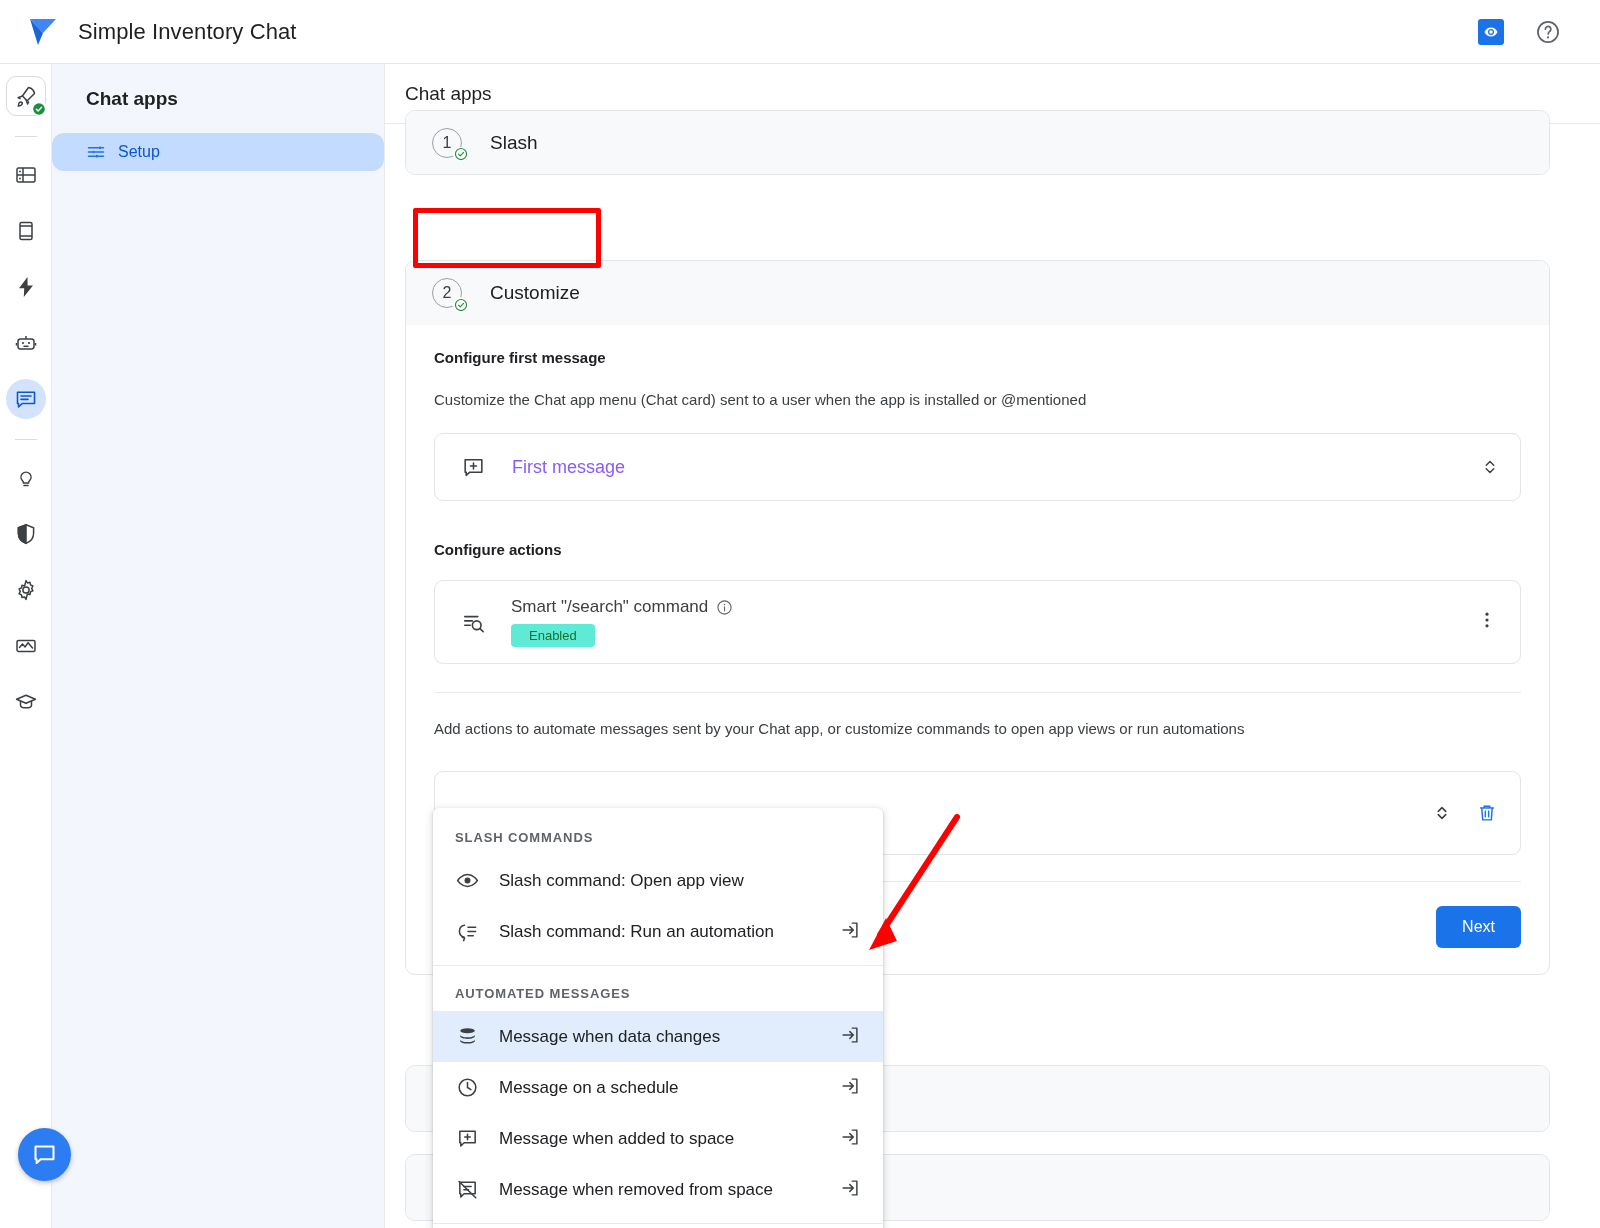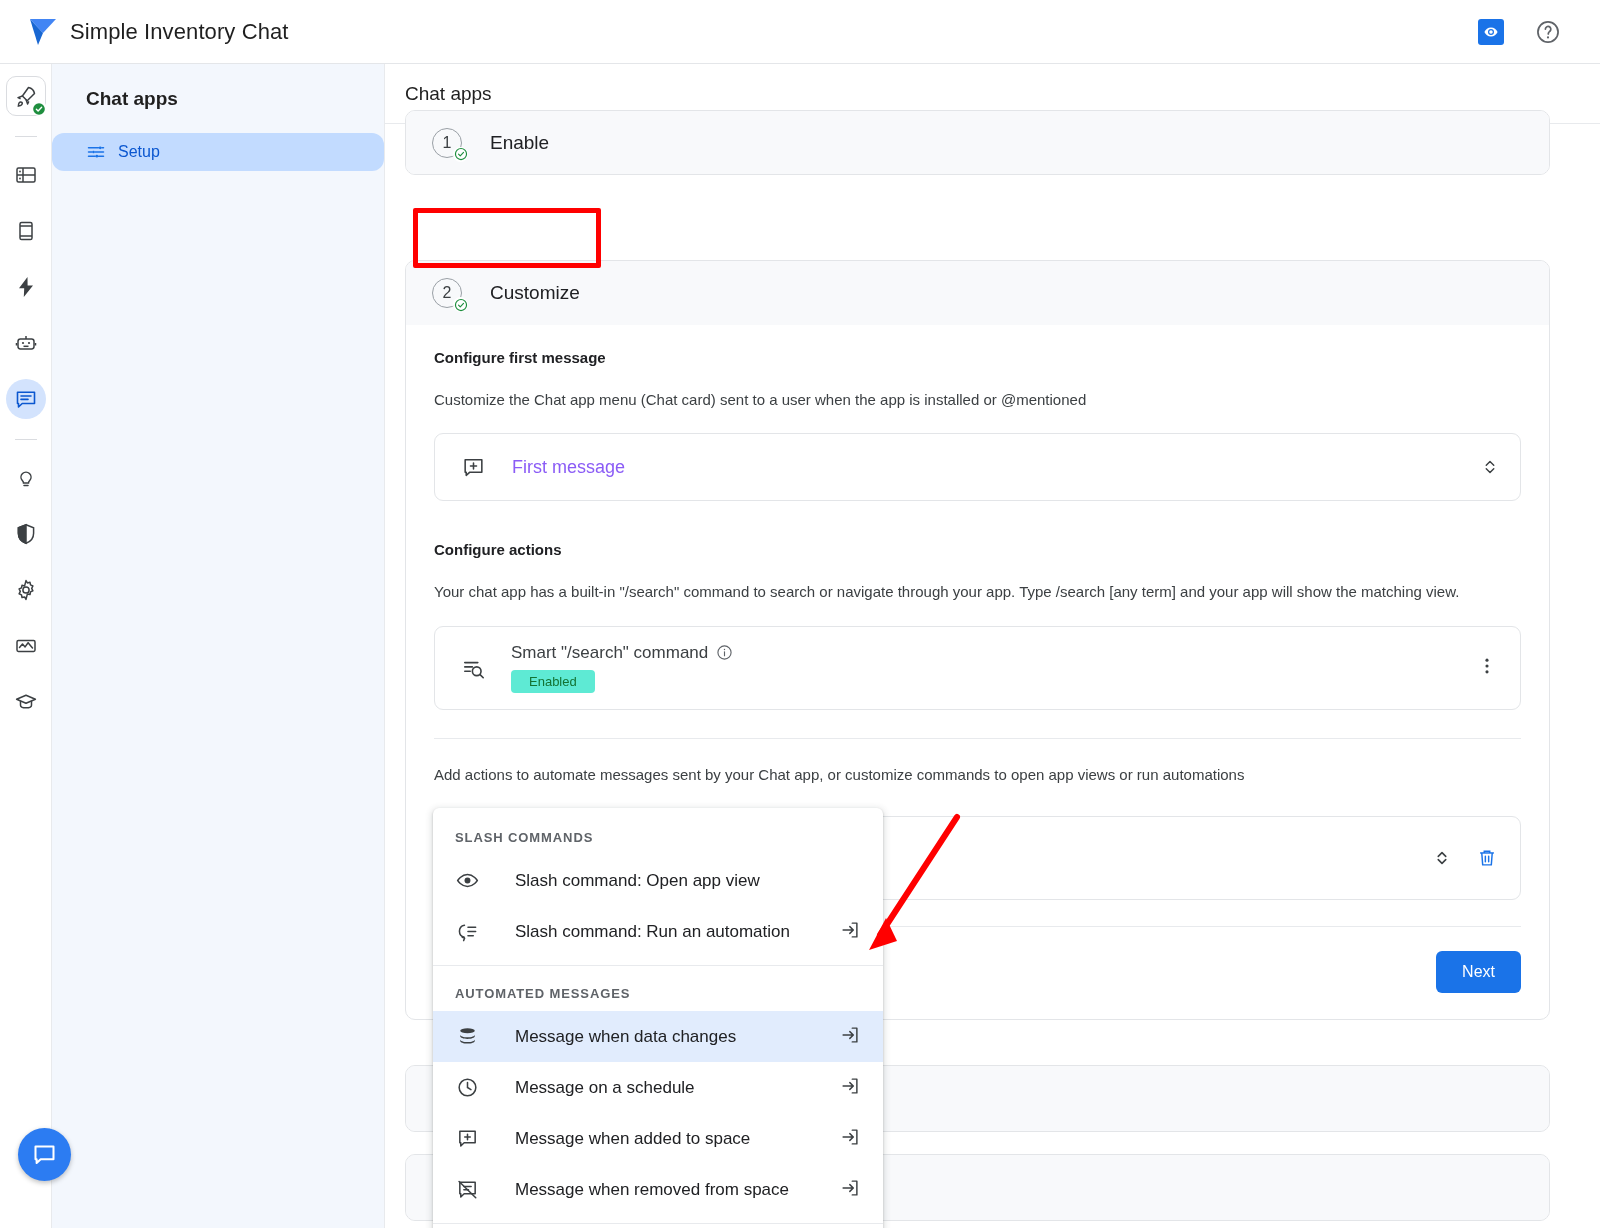--- a/index.html
+++ b/index.html
@@ -10,21 +10,21 @@
     overflow: hidden;
   }
 
   
   .topbar {
     position: absolute; top: 0; left: 0; width: 1600px; height: 64px;
     background: #ffffff; border-bottom: 1px solid #e4e6e9;
     display: flex; align-items: center;
   }
   .brand-logo { margin-left: 22px; width: 42px; height: 42px; display:flex; align-items:center; justify-content:center; }
-  .app-title { margin-left: 6px; font-size: 22px; color: #1f1f1f; font-weight: 400; letter-spacing: .1px; }
+  .app-title { margin-left: 14px; font-size: 22px; color: #1f1f1f; font-weight: 400; letter-spacing: .1px; }
   .topbar-right { margin-left: auto; display: flex; align-items: center; gap: 30px; margin-right: 38px; }
   .preview-btn { width: 26px; height: 26px; background: #1a73e8; border-radius: 3px; display:flex; align-items:center; justify-content:center; }
   .help-btn { width: 28px; height: 28px; display:flex; align-items:center; justify-content:center; }
 
   
   .rail {
     position: absolute; top: 64px; left: 0; width: 52px; height: 1164px;
     background: #ffffff; border-right: 1px solid #e8eaed;
     display: flex; flex-direction: column; align-items: center; padding-top: 12px;
   }
@@ -129,21 +129,21 @@
     background: #ffffff; border-radius: 6px;
     box-shadow: 0 2px 6px 2px rgba(60,64,67,.15), 0 1px 2px rgba(60,64,67,.3);
     padding: 10px 0 8px 0; z-index: 40;
   }
   .menu-group-label {
     font-size: 13px; letter-spacing: .9px; color: #5f6368;
     padding: 12px 16px 10px 22px; font-weight: 700;
   }
   .menu-item {
     height: 51px; display: flex; align-items: center;
-    padding: 0 22px 0 22px; gap: 36px; cursor: pointer;
+    padding: 0 22px 0 22px; gap: 20px; cursor: pointer;
   }
   .menu-item.highlight { background: #e1ecfd; }
   .menu-item-label { font-size: 17px; color: #202124; }
   .menu-item-arrow { margin-left: auto; color: #3c4043; }
   .menu-sep { height: 1px; background: #e8eaed; margin: 8px 0; }
   .menu-icon { width: 24px; height: 24px; display:flex; align-items:center; justify-content:center; color:#3c4043; flex: 0 0 24px; }
 
   
   .annot-box {
     position: absolute; left: 413px; top: 208px; width: 188px; height: 60px;
@@ -293,21 +293,21 @@
       <div class="card-head">
         <div class="step-num">
           <span>1</span>
           <span class="step-check">
             <svg width="14" height="14" viewBox="0 0 24 24" fill="none">
                 <circle cx="12" cy="12" r="9.5" stroke="#1e8e3e" stroke-width="2" fill="#fff"></circle>
                 <path d="M7.8 12.2l2.9 2.9 5.6-5.8" stroke="#1e8e3e" stroke-width="2" stroke-linecap="round" stroke-linejoin="round"></path>
               </svg>
           </span>
         </div>
-        <div class="card-title">Enable</div>
+        <div class="card-title">Slash</div>
       </div>
     </div>
 
     <div class="card" style="top:136px;">
       <div class="card-head" style="height:64px;">
         <div class="step-num">
           <span>2</span>
           <span class="step-check">
             <svg width="14" height="14" viewBox="0 0 24 24" fill="none">
                 <circle cx="12" cy="12" r="9.5" stroke="#1e8e3e" stroke-width="2" fill="#fff"></circle>
@@ -333,21 +333,20 @@
           <span class="field-label">First message</span>
           <span class="field-spin">
             <svg width="16" height="20" viewBox="0 0 16 24" fill="none" stroke="#3c4043" stroke-width="1.7" stroke-linecap="round" stroke-linejoin="round">
               <path d="M3.5 10L8 5.5 12.5 10"></path>
                 <path d="M3.5 14L8 18.5 12.5 14"></path>
             </svg>
           </span>
         </div>
 
         <div class="sec-label" style="margin-top:40px;">Configure actions</div>
-        <div class="sec-desc">Your chat app has a built-in "/search" command to search or navigate through your app. Type /search [any term] and your app will show the matching view.</div>
 
         <div class="action-row">
           <span style="display:flex;">
             <svg width="26" height="26" viewBox="0 0 24 24" fill="none" stroke="#3c4043" stroke-width="1.5" stroke-linecap="round">
               <path d="M3.5 7h12M3.5 11h7M3.5 15h5"></path>
               <circle cx="14.5" cy="15" r="4"></circle>
                 <path d="M17.6 18.1L20.5 21"></path>
             </svg>
           </span>
           <span class="action-main">

